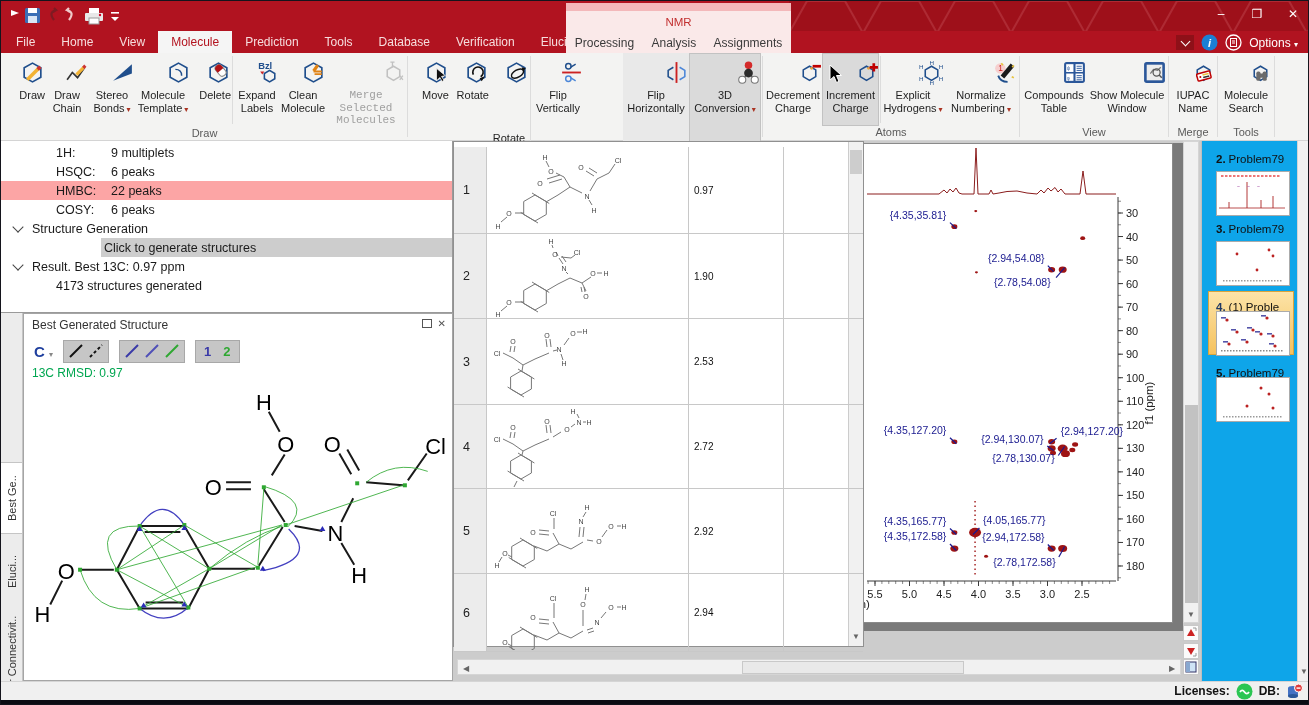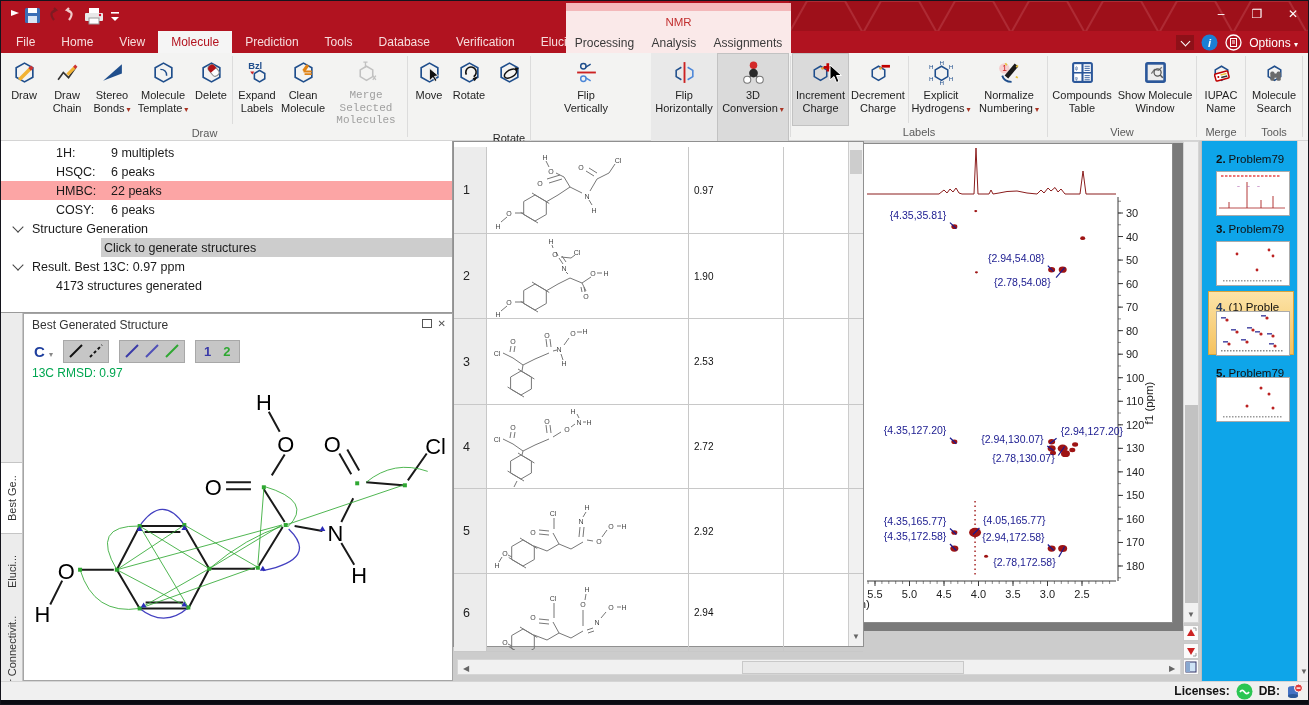--- a/index.html
+++ b/index.html
@@ -22,21 +22,21 @@
   #nmrtabs{position:absolute;left:0;bottom:3px;width:100%;display:flex;justify-content:space-around;color:#3a3a3a;font-size:12px;}
   #rightics{top:33px;right:10px;display:flex;align-items:center;gap:7px;color:#fff;font-size:12px;}
   #chevbox{width:18px;height:15px;background:#8E1018;display:flex;align-items:center;justify-content:center;}
   .cchev{width:6px;height:6px;border-right:1.5px solid #fff;border-bottom:1.5px solid #fff;transform:rotate(45deg);margin-top:-3px;}
   
   #ribbon{left:0;top:52px;width:1309px;height:88px;background:#F3F3F2;border-bottom:1px solid #D4D4D4;display:flex;align-items:stretch;padding-left:2px;box-sizing:border-box;}
   .rgroup{display:flex;flex-direction:column;}
   .rrow{display:flex;flex:1;align-items:stretch;}
   .glabel{height:14px;text-align:center;font-size:11px;color:#5A5A5A;}
   .gsep,.rsep{width:0;border-left:1px solid #DCDCDC;margin:3px 1px;}
-  .rbtn{display:flex;flex-direction:column;align-items:center;padding-top:2px;box-sizing:border-box;}
+  .rbtn{display:flex;flex-direction:column;align-items:flex-end;padding-top:2px;box-sizing:border-box;}
   .rbtn.hover{background:#E9E9E9;}
   .rbtn.active{background:#DADADA;box-shadow:inset 0 0 0 1px #C2C2C2;}
   .rbtn.disabled .rlabel{color:#A0A0A0;font-family:Liberation Mono, monospace;}
   .rbtn.disabled .ricon{opacity:.55;}
   .ricon{height:34px;display:flex;align-items:center;justify-content:center;}
   .rlabel{font-size:11px;line-height:1.15;text-align:center;color:#1E1E1E;}
   .rarrow{color:#A32; font-size:8px;margin-left:2px;}
   
   #main{left:0;top:140px;width:1309px;height:540px;background:#CCCCCC;}
   #page{left:460px;top:2px;width:712px;height:480px;background:#fff;border:1px solid #8A8A8A;box-sizing:border-box;}
@@ -286,21 +286,21 @@
             <div class="ricon">
               <svg width="25" height="25" viewBox="0 0 24 24">
                 <path d="M12 3 L20 7.5 L20 16.5 L12 21 L4 16.5 L4 7.5 Z" fill="none" stroke="#1F4E8C" stroke-width="1.6"></path>
                 <ellipse cx="13" cy="13" rx="6.5" ry="3.5" transform="rotate(-30 13 13)" fill="none" stroke="#111" stroke-width="1.4"></ellipse>
                 <polygon points="17,7 21,8 18,11" fill="#111"></polygon>
               </svg>
             </div>
             <div class="rlabel">Rotate 3D</div>
           </div>
           <div class="rsep"></div>
-          <div class="rbtn" style="width: 52px; margin-left: 28px;">
+          <div class="rbtn" style="width: 52px;">
             <div class="ricon">
               <svg width="25" height="25" viewBox="0 0 24 24">
                 <line x1="3" y1="12" x2="21" y2="12" stroke="#C22" stroke-width="1.8"></line>
                 <circle cx="9" cy="6" r="2.6" fill="none" stroke="#1F4E8C" stroke-width="1.4"></circle>
                 <line x1="11" y1="7" x2="16" y2="4" stroke="#1F4E8C" stroke-width="1.4"></line>
                 <circle cx="9" cy="18" r="2.6" fill="none" stroke="#4B86D8" stroke-width="1.4"></circle>
                 <line x1="11" y1="17" x2="16" y2="20" stroke="#4B86D8" stroke-width="1.4"></line>
               </svg>
             </div>
             <div class="rlabel">Flip Vertically</div>
@@ -328,39 +328,39 @@
               </svg>
             </div>
             <div class="rlabel">3D Conversion<span class="rarrow">▾</span></div>
           </div>
         </div>
         <div class="glabel">Move</div>
       </div>
       <div class="gsep"></div>
       <div class="rgroup">
         <div class="rrow">
+          <div class="rbtn" style="width: 58px;">
+            <div class="ricon">
+              <svg width="25" height="25" viewBox="0 0 24 24">
+                <path d="M12 6 L18 9.5 L18 16 L12 19.5 L6 16 L6 9.5 Z" fill="none" stroke="#1F4E8C" stroke-width="1.5"></path>
+                <circle cx="14" cy="8" r="1.4" fill="#E8A33D"></circle>
+                <path d="M15 6 L23 6" stroke="#C00000" stroke-width="2.6"></path>
+              </svg>
+            </div>
+            <div class="rlabel">Decrement Charge</div>
+          </div>
           <div class="rbtn active" style="width: 57px;">
             <div class="ricon">
               <svg width="25" height="25" viewBox="0 0 24 24">
                 <path d="M12 6 L18 9.5 L18 16 L12 19.5 L6 16 L6 9.5 Z" fill="none" stroke="#1F4E8C" stroke-width="1.5"></path>
                 <circle cx="14" cy="8" r="1.4" fill="#E8A33D"></circle>
                 <path d="M19 3 L19 11 M15 7 L23 7" stroke="#C00000" stroke-width="2.6"></path>
               </svg>
             </div>
             <div class="rlabel">Increment Charge</div>
-          </div>
-          <div class="rbtn" style="width: 58px;">
-            <div class="ricon">
-              <svg width="25" height="25" viewBox="0 0 24 24">
-                <path d="M12 6 L18 9.5 L18 16 L12 19.5 L6 16 L6 9.5 Z" fill="none" stroke="#1F4E8C" stroke-width="1.5"></path>
-                <circle cx="14" cy="8" r="1.4" fill="#E8A33D"></circle>
-                <path d="M15 6 L23 6" stroke="#C00000" stroke-width="2.6"></path>
-              </svg>
-            </div>
-            <div class="rlabel">Decrement Charge</div>
           </div>
           <div class="rsep"></div>
           <div class="rbtn" style="width: 62px;">
             <div class="ricon">
               <svg width="25" height="25" viewBox="0 0 24 24">
                 <path d="M12 6 L18 9.5 L18 16 L12 19.5 L6 16 L6 9.5 Z" fill="none" stroke="#1F4E8C" stroke-width="1.5"></path>
                 <g font-size="6" fill="#1F4E8C">
                   <text x="0" y="9">H</text>
                   <text x="19" y="9">H</text>
                   <text x="0" y="20">H</text>
@@ -378,21 +378,21 @@
                 <circle cx="7" cy="8" r="5" fill="#F6CFCF"></circle>
                 <text x="5" y="11" font-size="8" fill="#C22">1</text>
                 <rect x="12" y="3" width="4.5" height="15" transform="rotate(40 14 10)" fill="#1a1a1a"></rect>
                 <path d="M8 3 l1.5 2 M20 5 l-1.5 2 M20 17 l-2 -1" stroke="#E8C33D" stroke-width="1.6"></path>
                 <path d="M5 15 q2 6 9 6" fill="none" stroke="#1F4E8C" stroke-width="1.8"></path>
               </svg>
             </div>
             <div class="rlabel">Normalize Numbering<span class="rarrow">▾</span></div>
           </div>
         </div>
-        <div class="glabel">Labels</div>
+        <div class="glabel">Atoms</div>
       </div>
       <div class="gsep"></div>
       <div class="rgroup">
         <div class="rrow">
           <div class="rbtn" style="width: 66px;">
             <div class="ricon">
               <svg width="25" height="25" viewBox="0 0 24 24">
                 <rect x="2" y="2" width="20" height="20" rx="2.5" fill="#2B579A"></rect>
                 <rect x="4" y="4" width="7" height="7.5" fill="#fff"></rect>
                 <rect x="4" y="13" width="7" height="7" fill="#fff"></rect>

